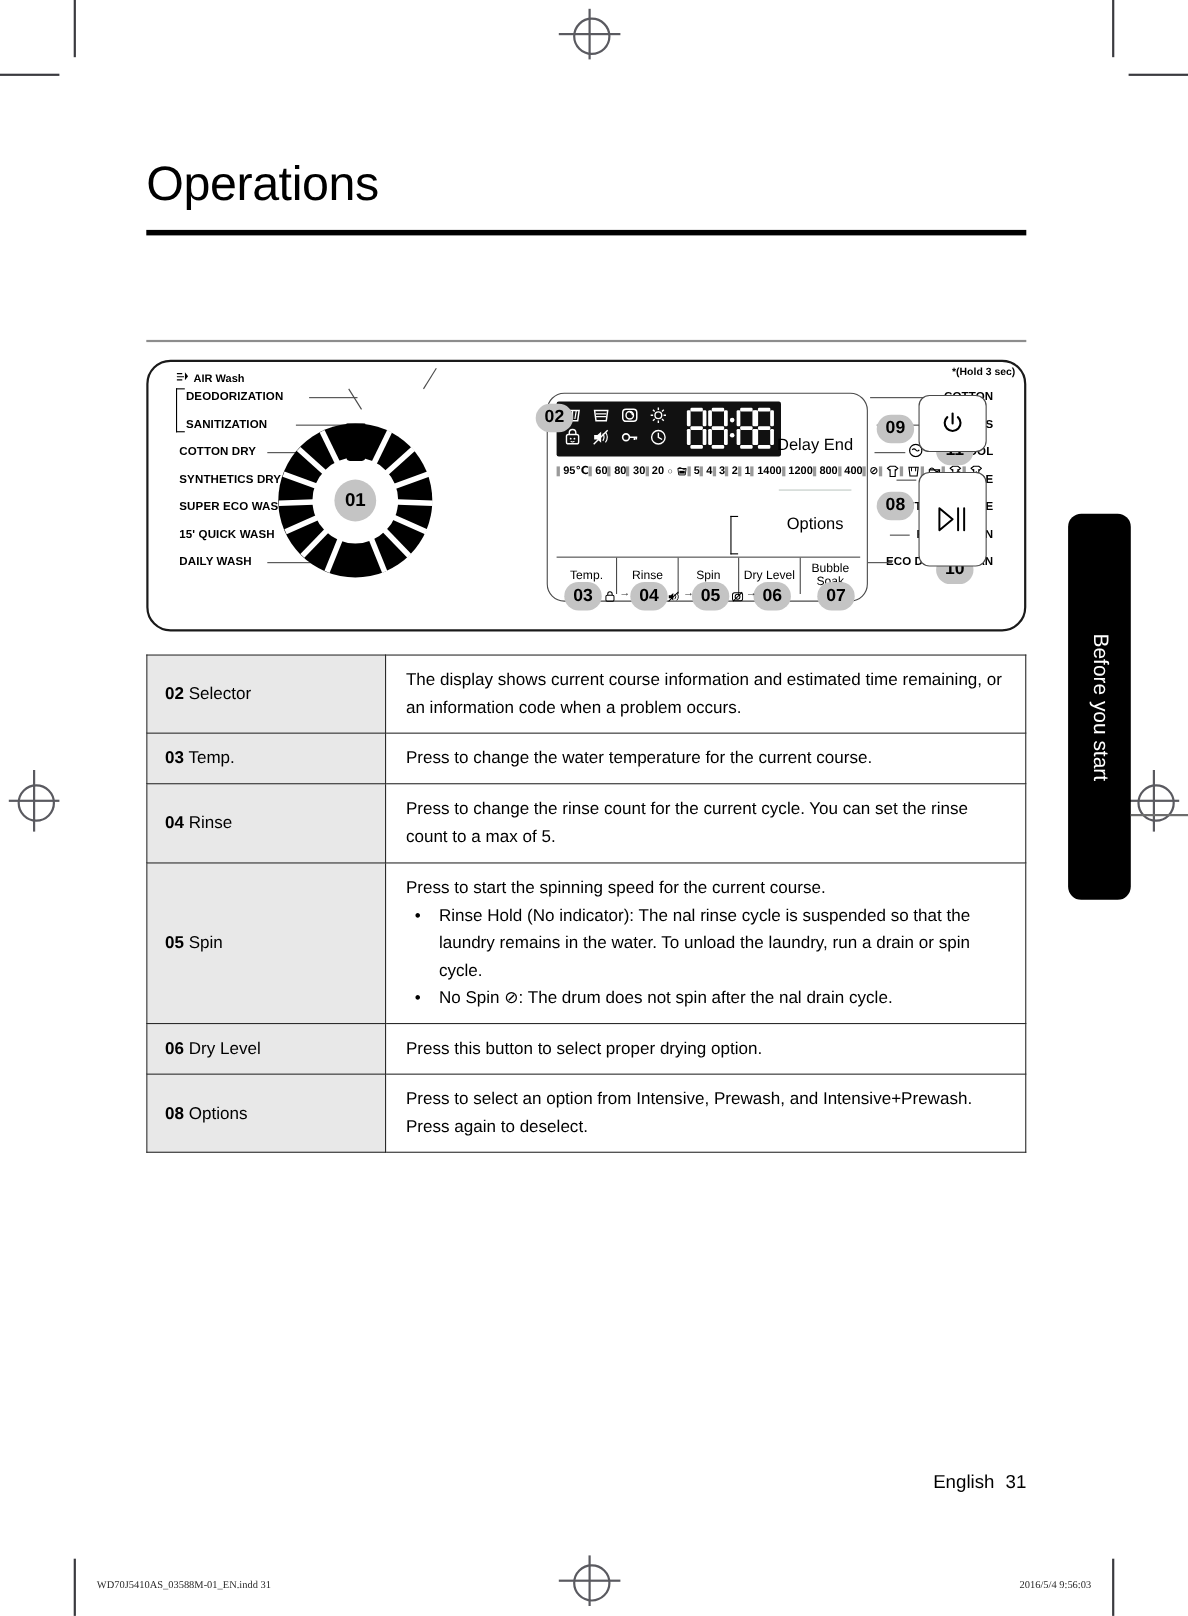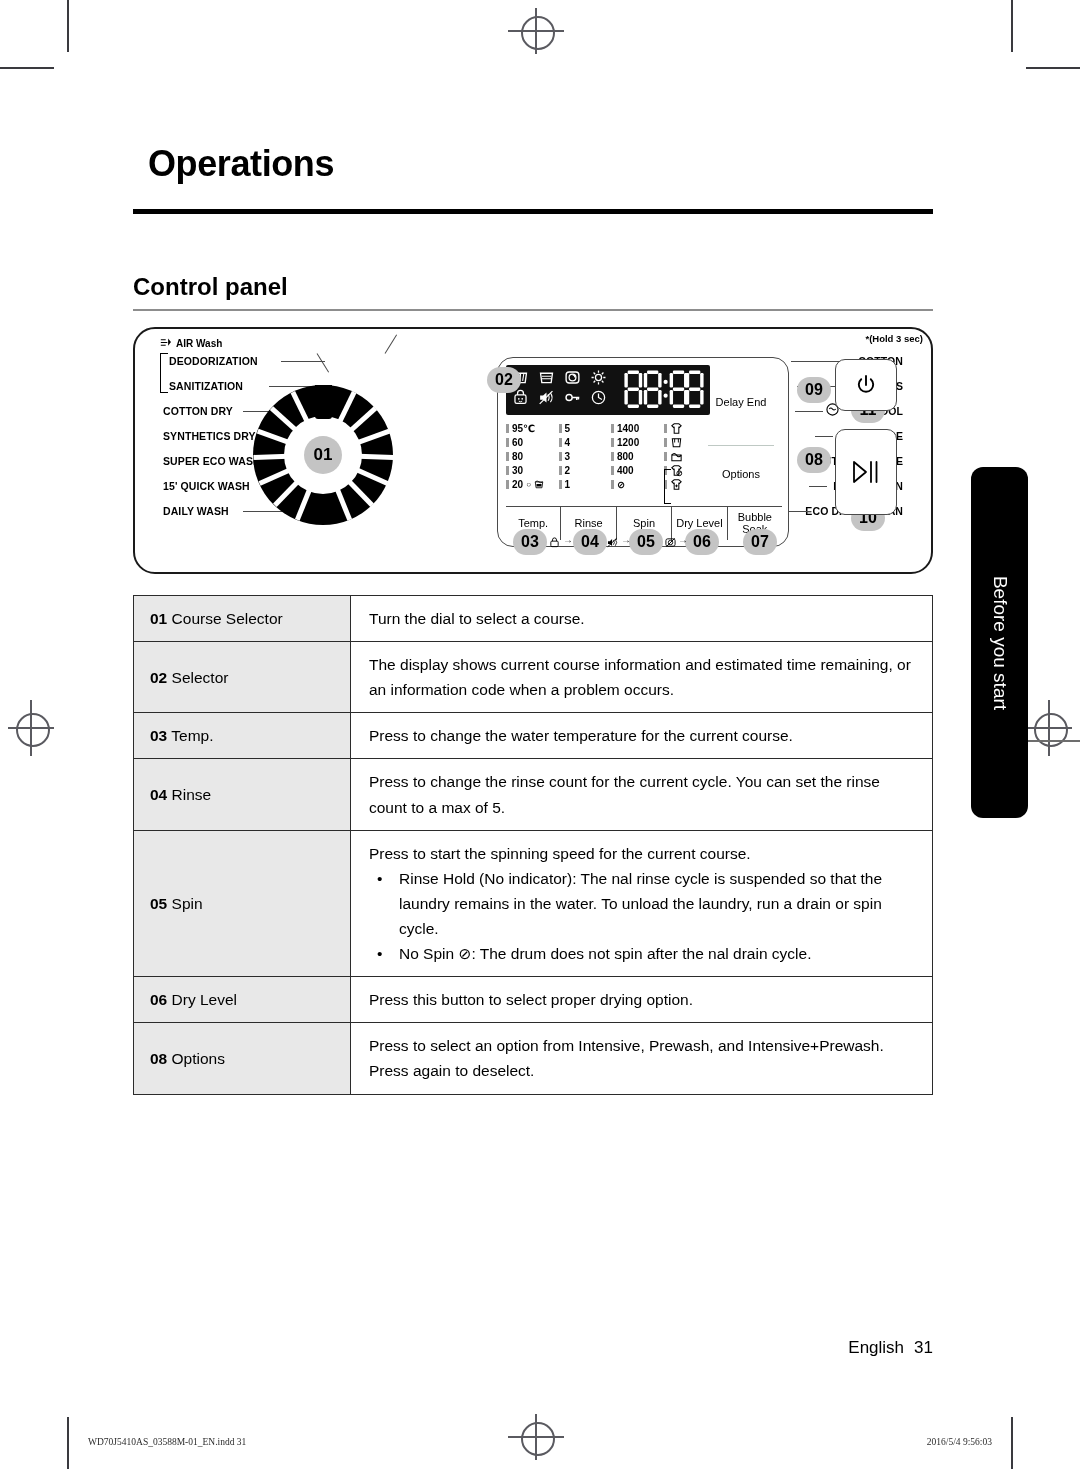--- a/index.html
+++ b/index.html
@@ -15,22 +15,22 @@
   .reg .h{position:absolute;left:0;top:50%;width:100%;height:2px;background:#5a5a60;margin-top:-1px;}
   .reg .v{position:absolute;top:0;left:50%;width:2px;height:100%;background:#5a5a60;margin-left:-1px;}
   .reg .c{position:absolute;left:50%;top:50%;width:30px;height:30px;margin:-15px 0 0 -15px;
           border:2px solid #5a5a60;border-radius:50%;}
 
   
   .page{position:absolute;left:0;top:0;width:1080px;height:1469px;}
 
   
   .chapter-title{
-    position:absolute;left:148px;top:146px;width:800px;
-    font-size:36px;font-weight:bold;letter-spacing:-0.4px;line-height:1;
+    position:absolute;left:133px;top:146px;width:800px;
+    font-size:44px;font-weight:normal;letter-spacing:-0.4px;line-height:1;
   }
   .chapter-rule{position:absolute;left:133px;top:209px;width:800px;height:5px;background:#000;}
 
   
   .section-title{
     position:absolute;left:133px;top:275px;width:800px;
     font-size:24px;font-weight:bold;line-height:1;
   }
   .section-rule{position:absolute;left:133px;top:309px;width:800px;height:1.5px;background:#8d8d8d;}
 
@@ -68,28 +68,28 @@
     border:1.6px solid #4a4a4a;border-radius:16px;box-sizing:border-box;
   }
   .lcd{position:absolute;left:8px;top:7px;width:204px;height:50px;background:#111;border-radius:2px;}
   .lcd-icons{position:absolute;left:6px;top:4px;display:flex;flex-direction:column;gap:3px;}
   .lcd-row{display:flex;gap:9px;align-items:center;}
   .lcd-ic{width:17px;height:17px;display:block;}
   .segdisp{position:absolute;right:5px;top:4px;width:82px;height:42px;}
 
   
   .indicols{position:absolute;left:8px;top:63px;width:210px;height:82px;display:flex;}
-  .icol{flex:1;display:flex;flex-direction:column;}
+  .icol{flex:1;display:flex;flex-direction:row;justify-content:space-between;}
   .irow{display:flex;align-items:center;gap:3px;height:14px;font-size:10px;font-weight:bold;}
   .led{width:3px;height:9px;background:#9a9a9a;display:inline-block;flex:none;}
   .dryb{position:absolute;left:166px;top:111px;width:6px;height:33px;
         border-left:1.2px solid #000;border-top:1.2px solid #000;border-bottom:1.2px solid #000;}
 
   
-  .dtext{position:absolute;right:8px;font-size:11px;text-align:center;width:78px;}
+  .dtext{position:absolute;right:8px;font-size:15px;text-align:center;width:78px;}
   .dsep{position:absolute;right:14px;top:87px;width:66px;height:1.4px;background:#bfc9c4;}
 
   
   .btnstrip{position:absolute;left:8px;bottom:6px;width:276px;height:33px;
             border-top:1.2px solid #4a4a4a;display:flex;}
   .btn{flex:1;display:flex;align-items:center;justify-content:center;text-align:center;
        font-size:11px;line-height:1.05;border-left:1.2px solid #4a4a4a;padding:0 2px;box-sizing:border-box;}
   .btn:first-child{border-left:none;}
 
   
@@ -164,21 +164,20 @@
       <div class="c"></div>
   </div>
   <div class="reg" style="left:1026px;top:700px;width:46px;height:56px;">
     <div class="h"></div>
       <div class="v"></div>
       <div class="c"></div>
   </div>
 
   <div class="chapter-title">Operations</div>
   <div class="chapter-rule"></div>
-  <div class="section-title">Control panel</div>
   <div class="section-rule"></div>
 
   <div class="panel">
 
     <div class="airwash">
       <svg class="lcd-ic" style="width:13px;height:11px;display:inline-block;vertical-align:-1px;margin-right:3px;" viewBox="0 0 16 13">
         <path d="M1 3h6M1 6.5h8M1 10h6" stroke="#000" stroke-width="1.3" fill="none"></path>
         <path d="M10 1.5l3.5 4.5L10 10.5z" fill="#000"></path>
       </svg><span>AIR Wash</span>
     </div>
@@ -499,29 +498,20 @@
         <path d="M3 3l12 10L3 23z" fill="none" stroke="#000" stroke-width="1.8" stroke-linejoin="round"></path>
         <path d="M20 3v20M25.5 3v20" stroke="#000" stroke-width="1.8" stroke-linecap="round"></path>
       </svg>
     </div>
   </div>
 
   <table class="desc">
     <tbody>
       <tr>
         <td class="k">
-          <b>01</b>
-          <span>Course Selector</span>
-        </td>
-        <td class="v">
-          <p>Turn the dial to select a course.</p>
-        </td>
-      </tr>
-      <tr>
-        <td class="k">
           <b>02</b>
           <span>Selector</span>
         </td>
         <td class="v">
           <p>The display shows current course information and estimated time remaining, or an information code when a problem occurs.</p>
         </td>
       </tr>
       <tr>
         <td class="k">
           <b>03</b>

